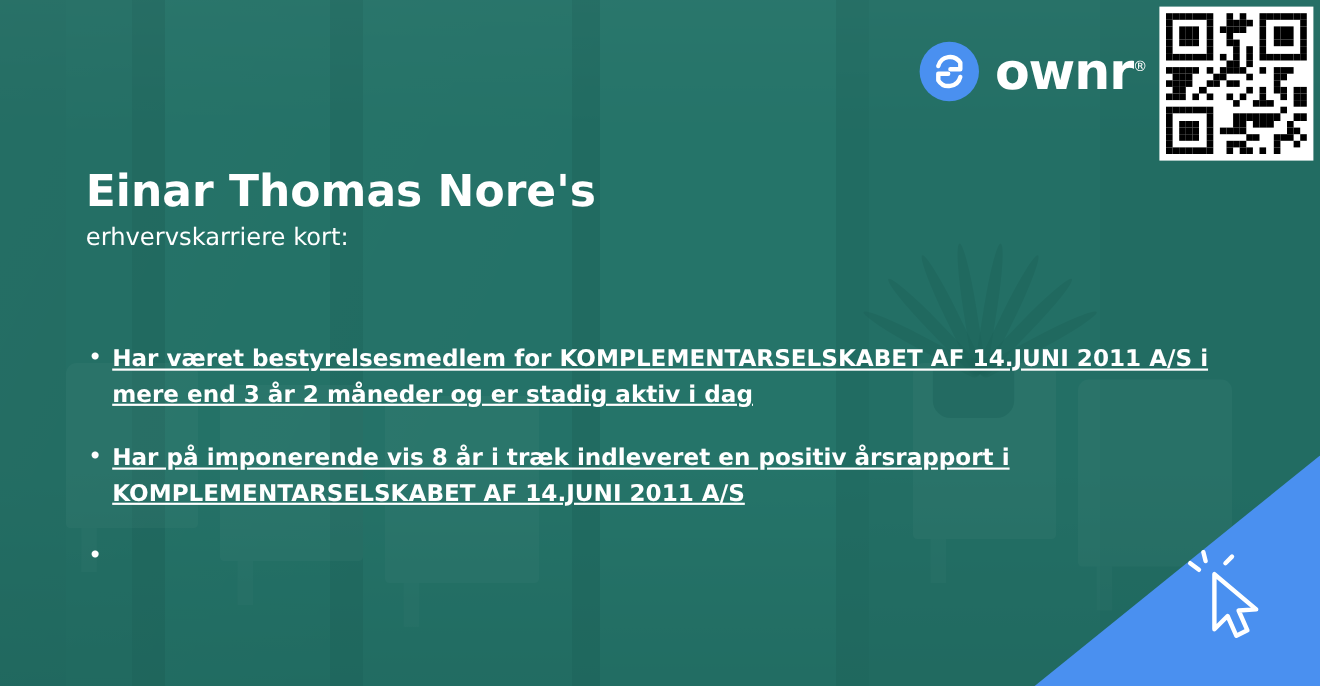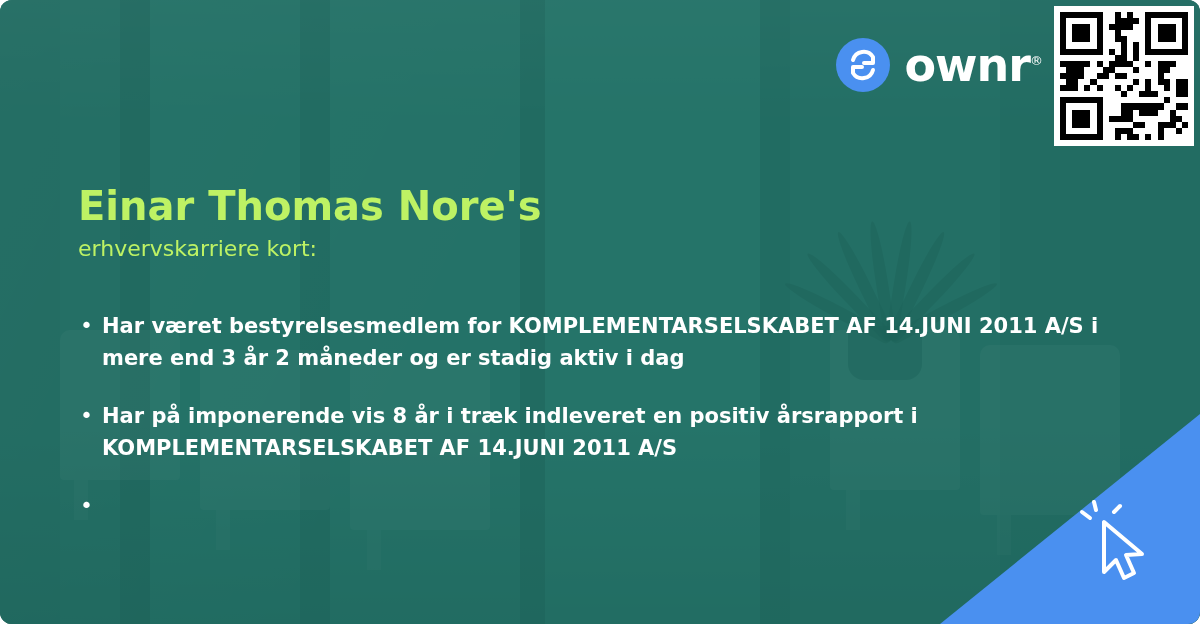--- a/index.html
+++ b/index.html
@@ -8,21 +8,20 @@
     height: 624px;
     overflow: hidden;
     font-family: "DejaVu Sans", sans-serif;
   }
   #card {
     position: relative;
     width: 1200px;
     height: 624px;
     background: #2b6f66;
     overflow: hidden;
-    border-radius: 12px;
   }
   
   .bg {
     position: absolute;
     inset: 0;
     background:
       linear-gradient(115deg, rgba(255,255,255,0.05) 0%, rgba(255,255,255,0.00) 40%),
       linear-gradient(90deg,
         #2f6f66 0px, #2f6f66 60px,
         #32776d 60px, #32776d 120px,
@@ -141,22 +140,21 @@
     grid-template-columns: repeat(21, 1fr);
     grid-template-rows: repeat(21, 1fr);
   }
   .qr-grid i { display: block; }
   .qr-grid i.on { background: #000; }
   
   .headline {
     position: absolute;
     left: 78px;
     top: 150px;
-    color: #bef264;
-    margin-top: 32px;
+    color: #ffffff;
   }
   .headline .l1 {
     font-size: 40px;
     font-weight: bold;
     line-height: 1.2;
   }
   .headline .l2 {
     font-size: 22px;
     font-weight: normal;
     line-height: 1.35;
@@ -177,20 +175,21 @@
     width: 22px;
     flex: 0 0 22px;
     font-size: 22px;
     line-height: 32px;
     color: #ffffff;
   }
   .bullet .txt {
     font-size: 21px;
     font-weight: bold;
     line-height: 32px;
+    text-decoration: underline;
   }
   
   .corner {
     position: absolute;
     right: 0;
     bottom: 0;
     width: 260px;
     height: 210px;
     overflow: hidden;
   }

